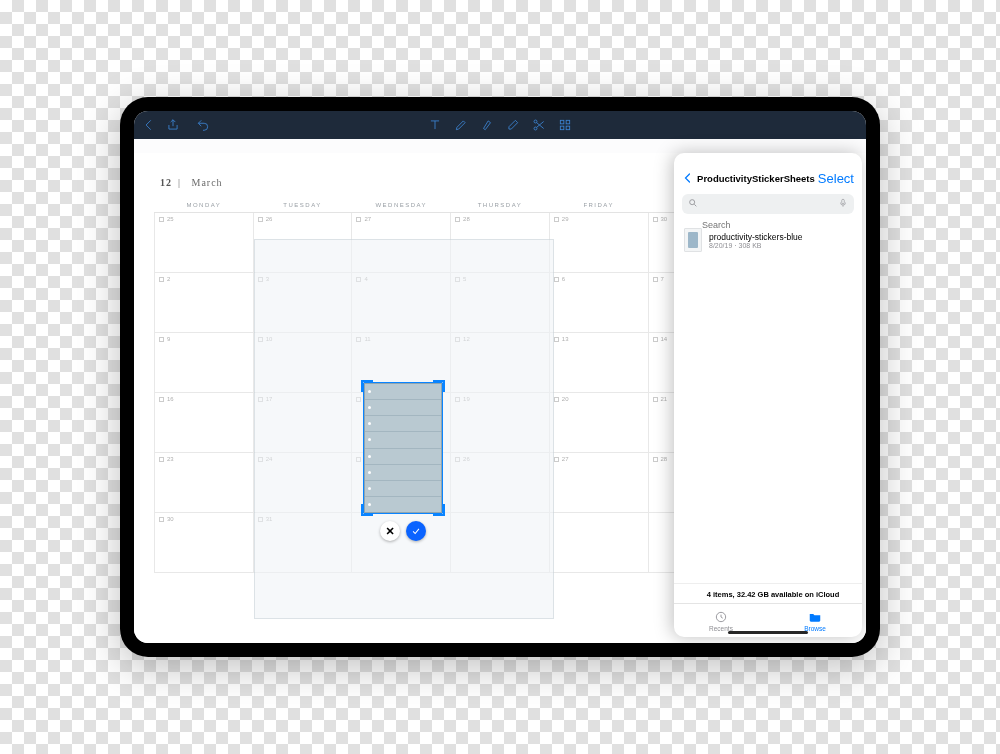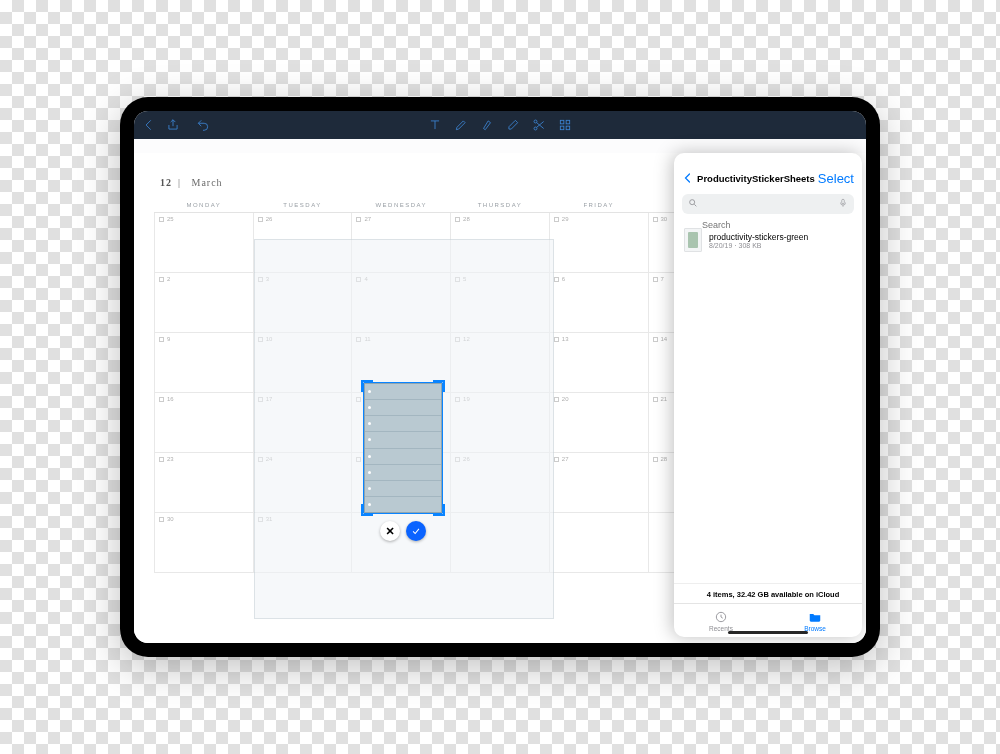--- a/index.html
+++ b/index.html
@@ -365,24 +365,24 @@
         <span class="mic">
           <svg viewBox="0 0 24 24" width="10" height="10">
               <rect x="9" y="3" width="6" height="11" rx="3" stroke="#8e8e93" stroke-width="1.5" fill="none"></rect>
               <path d="M6 11a6 6 0 0 0 12 0M12 17v4" stroke="#8e8e93" stroke-width="1.5" fill="none"></path>
             </svg>
         </span>
       </div>
       <div class="file-list" id="file-list">
           <div class="file-row">
             <div class="file-thumb">
-              <div class="tint" style="background:#a9c4af"></div>
+              <div class="tint" style="background:#9db7c9"></div>
             </div>
             <div class="file-meta">
-              <span class="file-name">productivity-stickers-green</span>
+              <span class="file-name">productivity-stickers-blue</span>
               <span class="file-sub">8/20/19 · 308 KB</span>
             </div>
           </div>
         </div>
       <div class="files-footer-info">4 items, 32.42 GB available on iCloud</div>
       <div class="files-tabbar">
         <div class="files-tab">
           <svg viewBox="0 0 24 24">
               <circle cx="12" cy="12" r="8" fill="none" stroke="#8e8e93" stroke-width="1.5"></circle>
               <path d="M12 8v4l3 2" stroke="#8e8e93" stroke-width="1.5" fill="none"></path>

